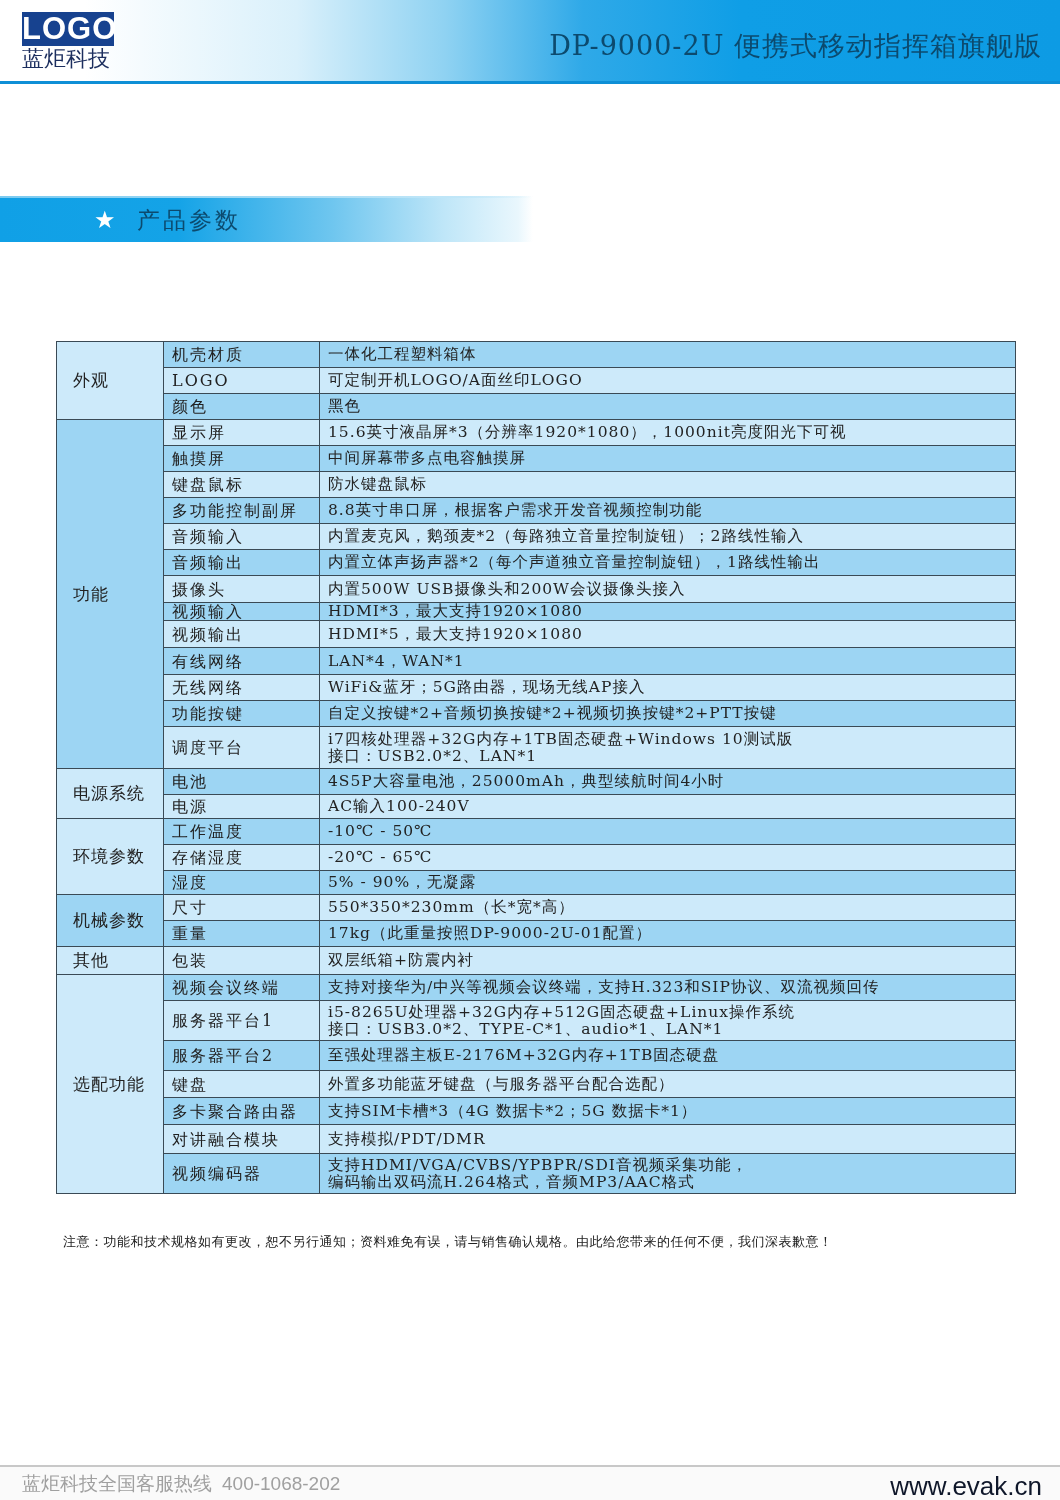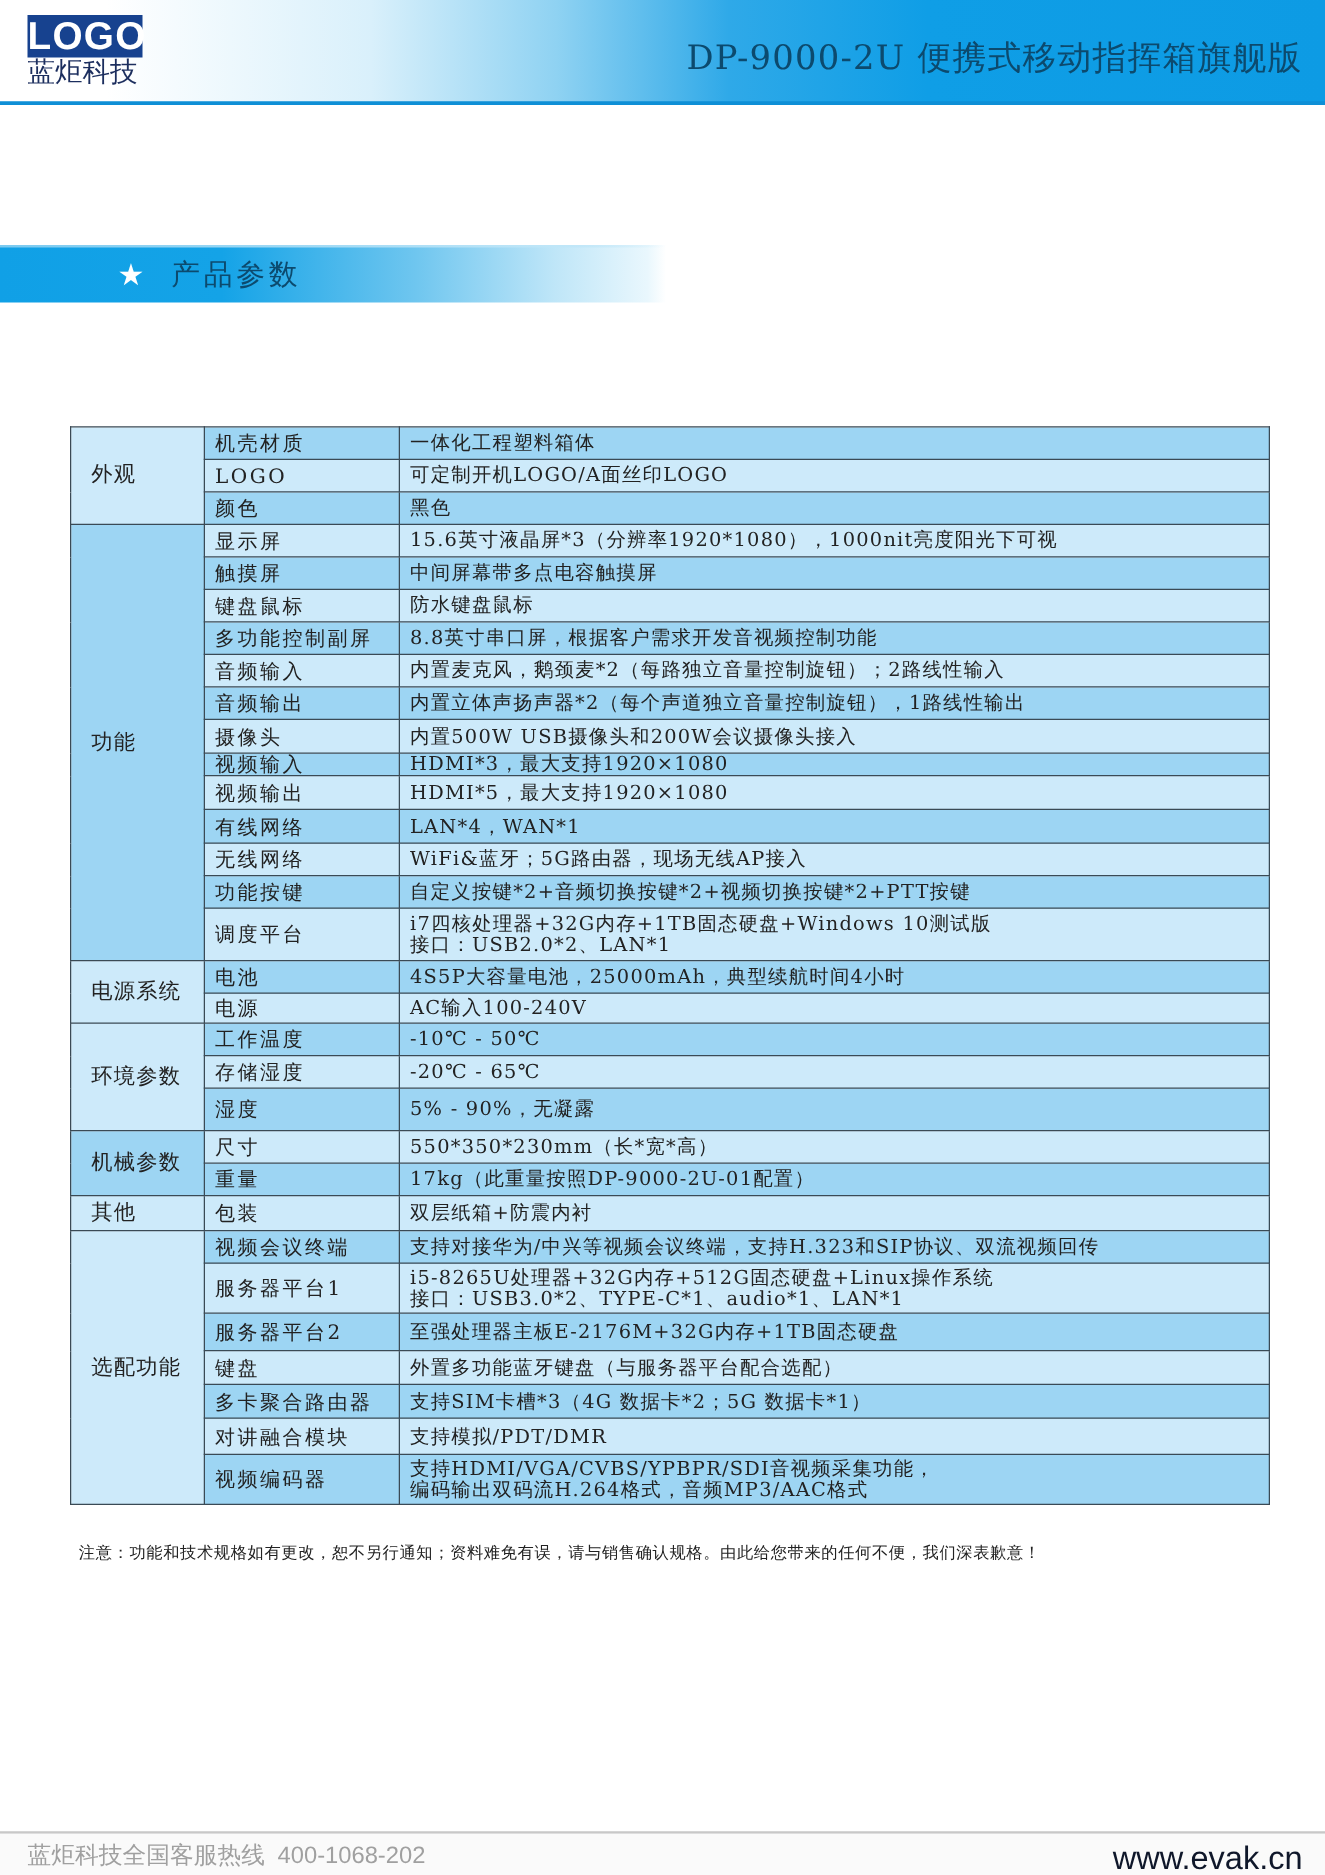--- a/index.html
+++ b/index.html
@@ -183,21 +183,21 @@
         <td class="value dark">
           <div>-10℃ - 50℃</div>
         </td>
       </tr>
       <tr style="height: 26px;">
         <td class="name light">存储湿度</td>
         <td class="value light">
           <div>-20℃ - 65℃</div>
         </td>
       </tr>
-      <tr style="height: 34px;">
+      <tr style="height: 24px;">
         <td class="name dark">湿度</td>
         <td class="value dark">
           <div>5% - 90%，无凝露</div>
         </td>
       </tr>
       <tr style="height: 26px;">
         <td class="group dark" rowspan="2">机械参数</td>
         <td class="name light">尺寸</td>
         <td class="value light">
           <div>550*350*230mm（长*宽*高）</div>

